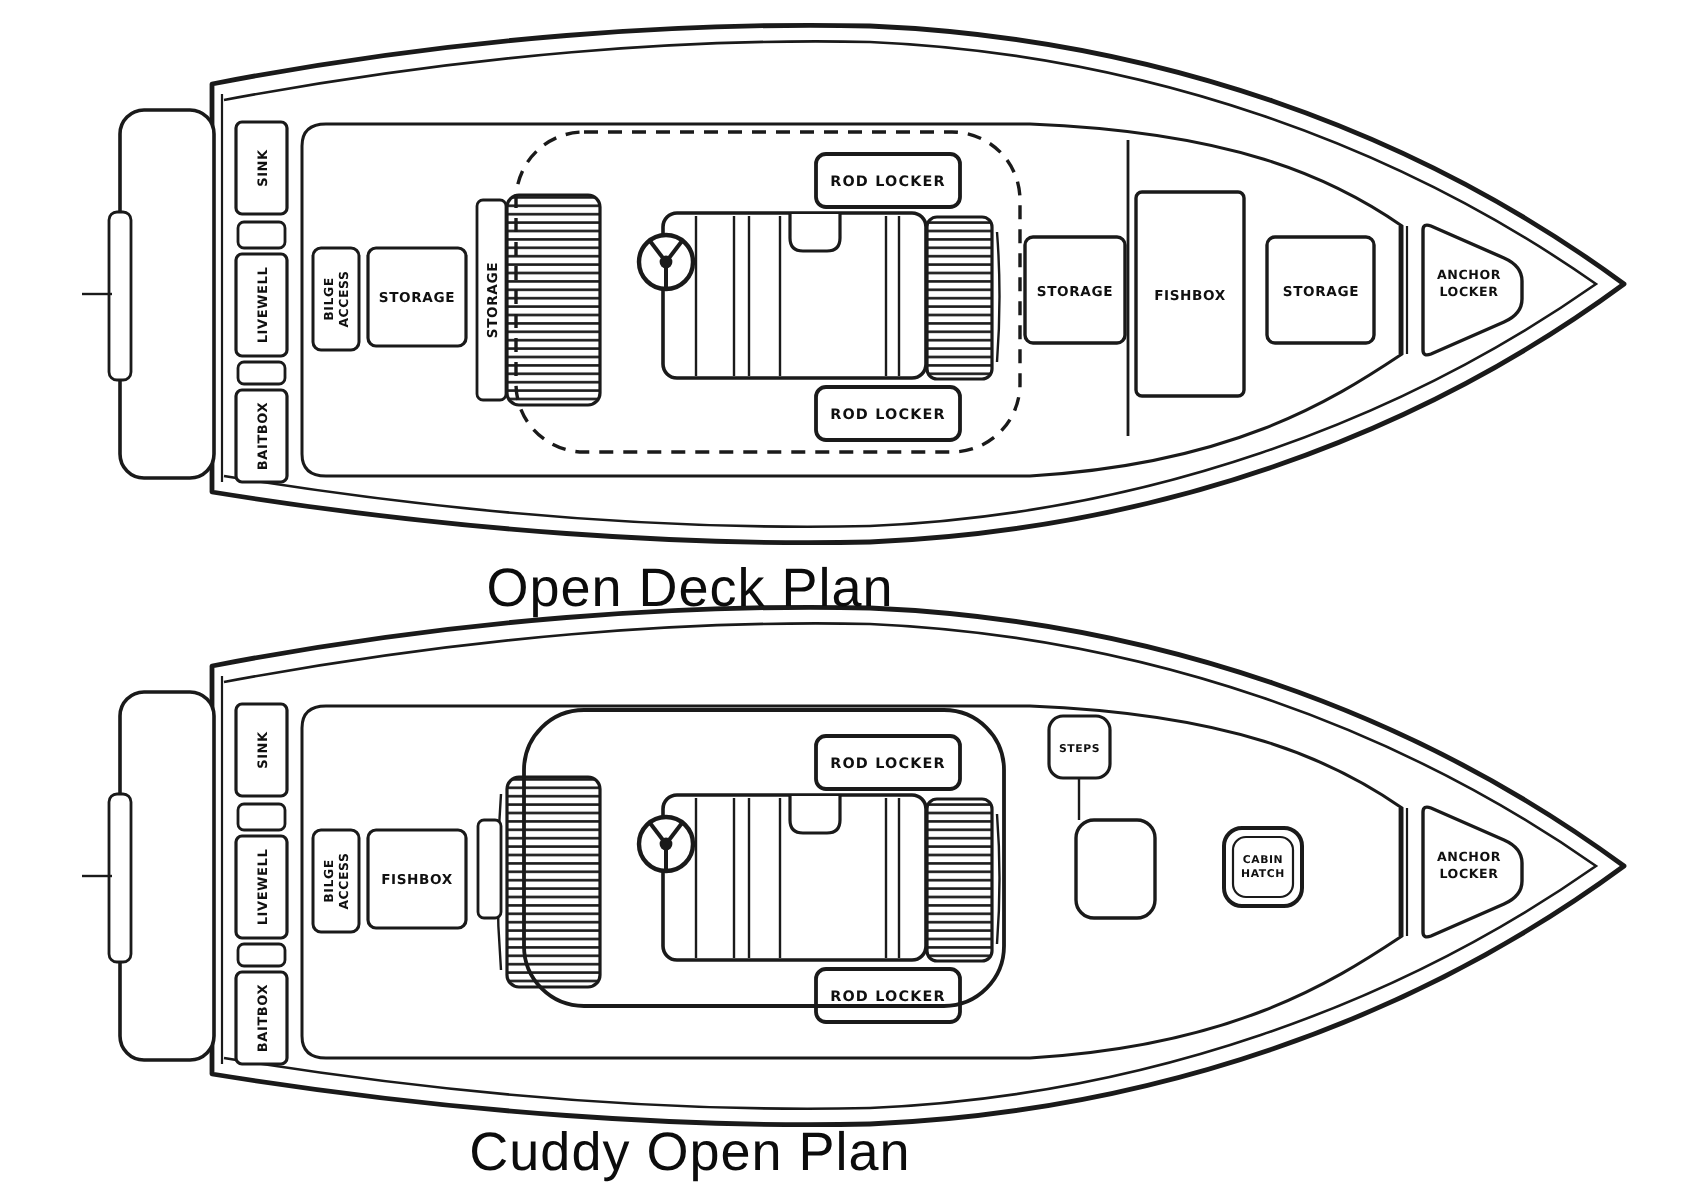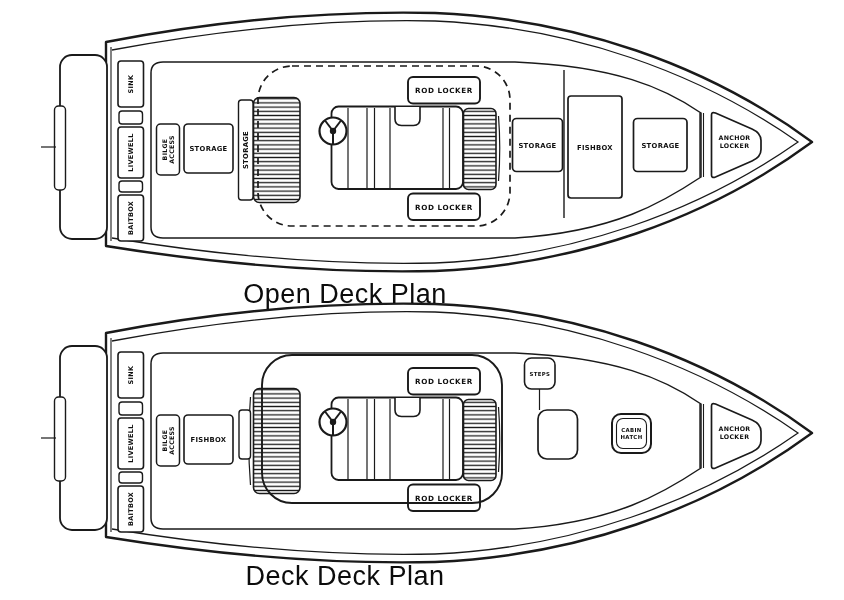--- a/index.html
+++ b/index.html
@@ -140,15 +140,15 @@
     <text class="blabel rod" x="444" y="209.5">ROD LOCKER</text>
     <text class="blabel f54" x="539.8" y="84.8">STEPS</text>
     <text class="blabel f54" x="631.5" y="140.6">CABIN</text>
     <text class="blabel f54" x="631.5" y="147.6">HATCH</text>
     <text class="blabel f63" x="734.5" y="139.5">ANCHOR</text>
     <text class="blabel f63" x="734.5" y="147.8">LOCKER</text>
   </g>
 </svg>
 
 <div class="caption top">Open Deck Plan</div>
-<div class="caption bottom">Deck Deck Plan</div>
+<div class="caption bottom">Cuddy Open Plan</div>
 
 </div>
 
 </body></html>

